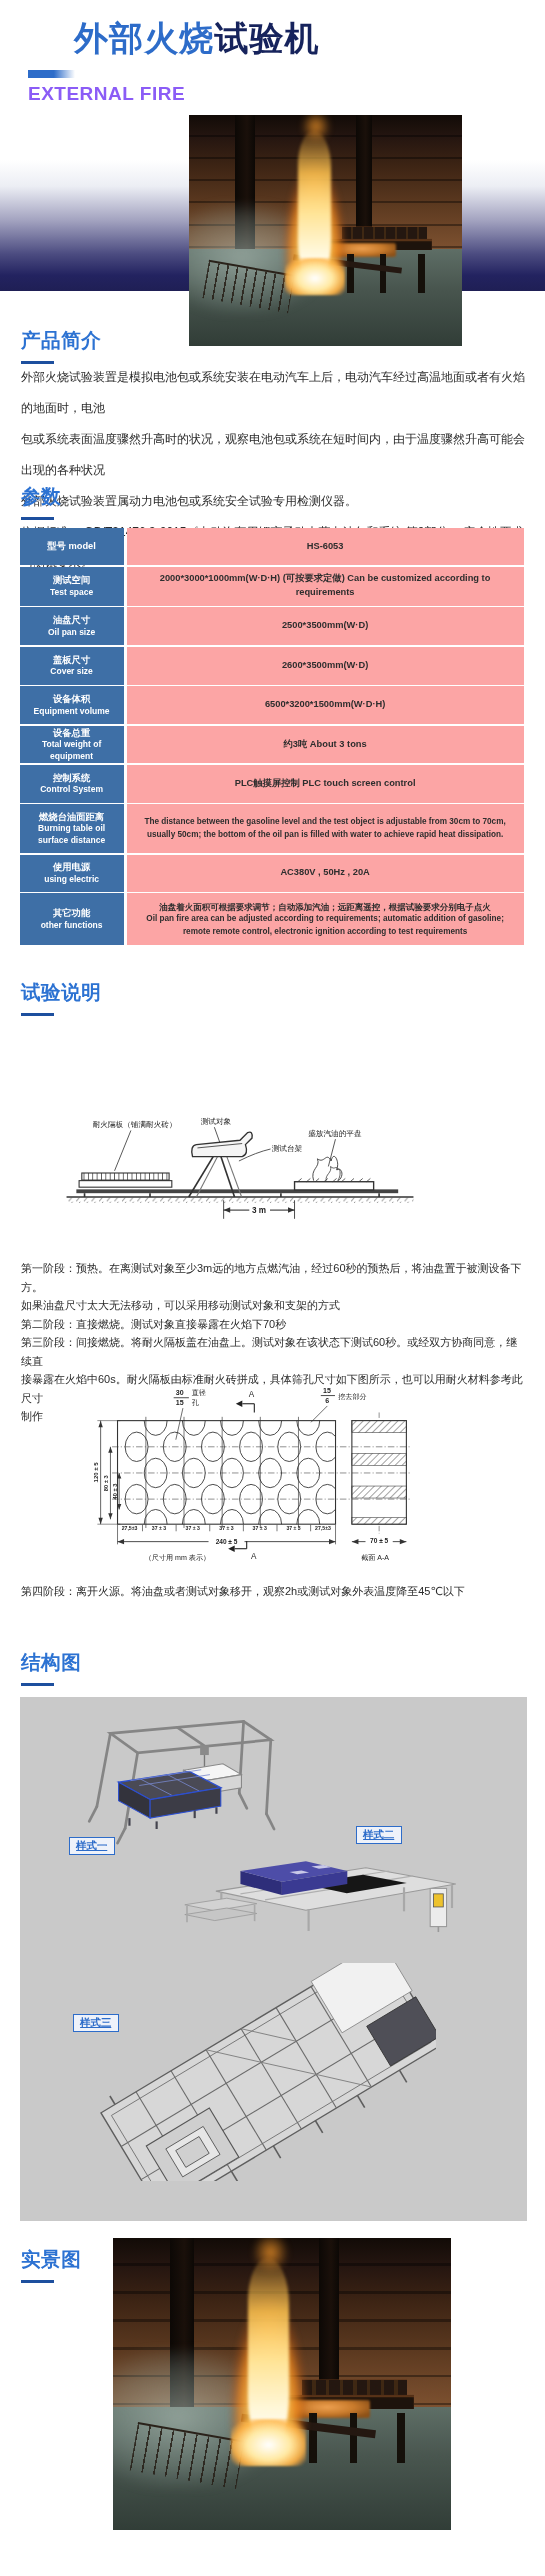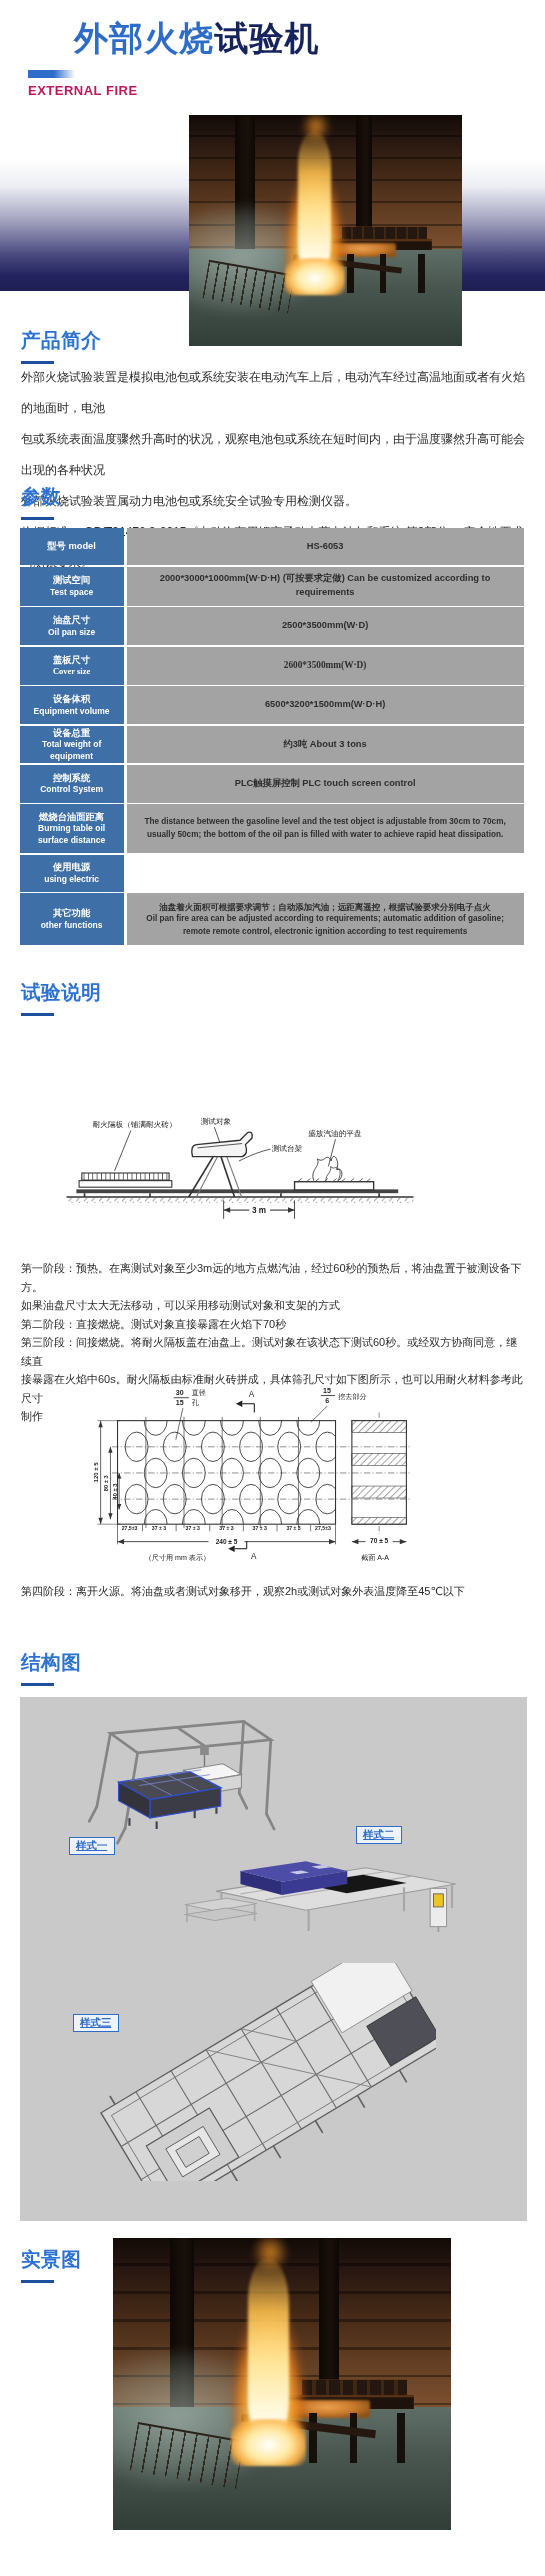--- a/index.html
+++ b/index.html
@@ -6,21 +6,21 @@
   #page{position:relative;width:545px;height:2576px;background:#ffffff;overflow:hidden;
         font-family:"Liberation Sans","DejaVu Sans",sans-serif;color:#2e2e2e;}
   .abs{position:absolute;}
 
   
   .main-title{left:26px;top:21px;font-size:34px;font-weight:900;letter-spacing:1.1px;line-height:1.05;margin-left:48px;}
   .title-hl{color:#2d6cc9;}
   .title-rest{color:#16235c;}
   .title-bar{left:28px;top:70px;width:47px;height:8.2px;
              background:linear-gradient(90deg,#2d6cc9 55%,rgba(45,108,201,0) 100%);}
-  .subtitle{left:28px;top:83px;font-size:13px;font-weight:bold;color:#be185d;letter-spacing:0.5px;}
+  .subtitle{left:28px;top:83px;font-size:19px;font-weight:bold;color:#8b5cf6;letter-spacing:0.5px;}
 
   
   .banner-grad{left:0;top:160px;width:545px;height:131px;
     background:linear-gradient(180deg,#ffffff 0%,#eceef4 20%,#a3a3c0 46%,#4b4b80 72%,#232360 88%,#1f1f55 100%);}
 
   
   .fire-scene{background:#150d08;overflow:hidden;}
   .fs-wall{position:absolute;left:0;top:0;right:0;height:58%;
     background:
       repeating-linear-gradient(180deg,rgba(0,0,0,0) 0 15%,rgba(0,0,0,.38) 15% 16.5%),
@@ -57,31 +57,31 @@
 
   
   .sec-h{font-size:19.6px;font-weight:900;color:#2c72d2;letter-spacing:0.5px;}
   .sec-bar{width:33px;height:2.7px;background:#1d4f9e;margin-top:7px;}
 
   
   .intro-text{left:21px;top:362px;width:507px;font-size:12px;line-height:31px;color:#2b2b2b;}
 
   
   .ptable{left:19.6px;top:528px;width:504px;display:flex;flex-direction:column;gap:1.6px;}
-  .prow{display:flex;gap:3px;}
+  .prow{display:flex;gap:3px;justify-content:center;}
   .pcell-h{width:104px;flex:0 0 104px;background:#3e6fa6;color:#ffffff;display:flex;
            flex-direction:column;align-items:center;justify-content:center;text-align:center;
            font-weight:bold;font-size:9.3px;line-height:1.35;padding:2.2px 4.4px;box-sizing:border-box;}
   .pcell-h .en{font-size:8.5px;}
-  .pcell-v{flex:1;background:#a3a3a3;display:flex;flex-direction:column;align-items:center;
+  .pcell-v{flex:1;background:#fca5a5;display:flex;flex-direction:column;align-items:center;
            justify-content:center;text-align:center;font-weight:bold;font-size:9.3px;color:#2e2e2e;
            padding:3.3px 7.6px;box-sizing:border-box;line-height:1.5;}
   .pcell-v .vzh{font-size:8.5px;}
   .pcell-v .ven{font-size:8.2px;}
-  .r1{height:37px;} .r2{height:39px;} .r3{height:38px;} .r4{height:38px;font-family:Liberation Serif, serif;} .r5{height:38px;}
+  .r1{height:37px;} .r2{height:39px;} .r3{height:38px;} .r4{height:38px;} .r5{height:38px;}
   .r6{height:37px;} .r7{height:38px;} .r8{height:49px;} .r9{height:37px;} .r10{height:52px;}
 
   
   .test-lines{left:21px;top:1021px;width:507px;font-size:11px;line-height:18.5px;color:#2b2b2b;}
   .stage-lines{left:21px;top:1259px;width:507px;font-size:11px;line-height:18.5px;color:#2b2b2b;}
   .stage4-line{left:21px;top:1584px;width:507px;font-size:11px;color:#2b2b2b;}
 
   svg text{font-family:"Liberation Sans","DejaVu Sans",sans-serif;}
 
   
@@ -207,20 +207,23 @@
           <span class="en">Burning table oil surface distance</span>
         </div>
       <div class="pcell-v">
           <span class="ven">The distance between the gasoline level and the test object is adjustable from 30cm to 70cm, usually 50cm; the bottom of the oil pan is filled with water to achieve rapid heat dissipation.</span>
         </div>
     </div>
     <div class="prow r9">
       <div class="pcell-h">
           <span>使用电源</span>
           <span class="en">using electric</span>
+        </div>
+      <div class="pcell-v">
+          <span>AC380V , 50Hz , 20A</span>
         </div>
     </div>
     <div class="prow r10">
       <div class="pcell-h">
           <span>其它功能</span>
           <span class="en">other functions</span>
         </div>
       <div class="pcell-v">
           <span class="vzh">油盘着火面积可根据要求调节；自动添加汽油；远距离遥控，根据试验要求分别电子点火</span>
           <span class="ven">Oil pan fire area can be adjusted according to requirements; automatic addition of gasoline; remote remote control, electronic ignition according to test requirements</span>

